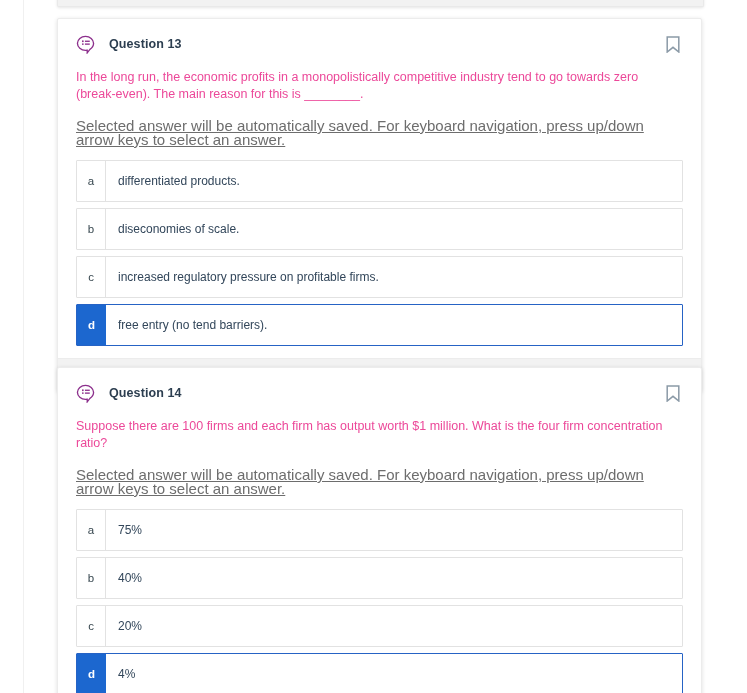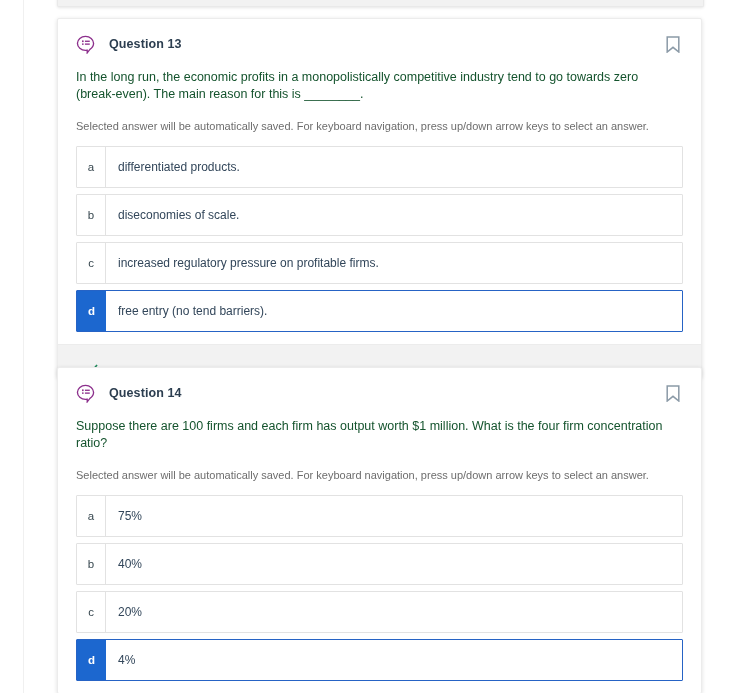--- a/index.html
+++ b/index.html
@@ -98,30 +98,31 @@
     width: 14px;
     height: 17px;
     display: block;
     margin-right: 3px;
     cursor: pointer;
   }
 
   .q-text {
     font-size: 12.5px;
     line-height: 17px;
-    color: #14532d;
+    color: #ec4899;
     margin: 0 0 16px 0;
     padding-right: 14px;
   }
 
   .q-hint {
-    font-size: 11px;
+    font-size: 15px;
     color: #6d6d6d;
     margin: 0 0 13px 0;
     line-height: 14px;
+    text-decoration: underline;
   }
 
   .options {
     display: block;
   }
 
   .option {
     display: flex;
     align-items: stretch;
     border: 1px solid #e2e2e2;

